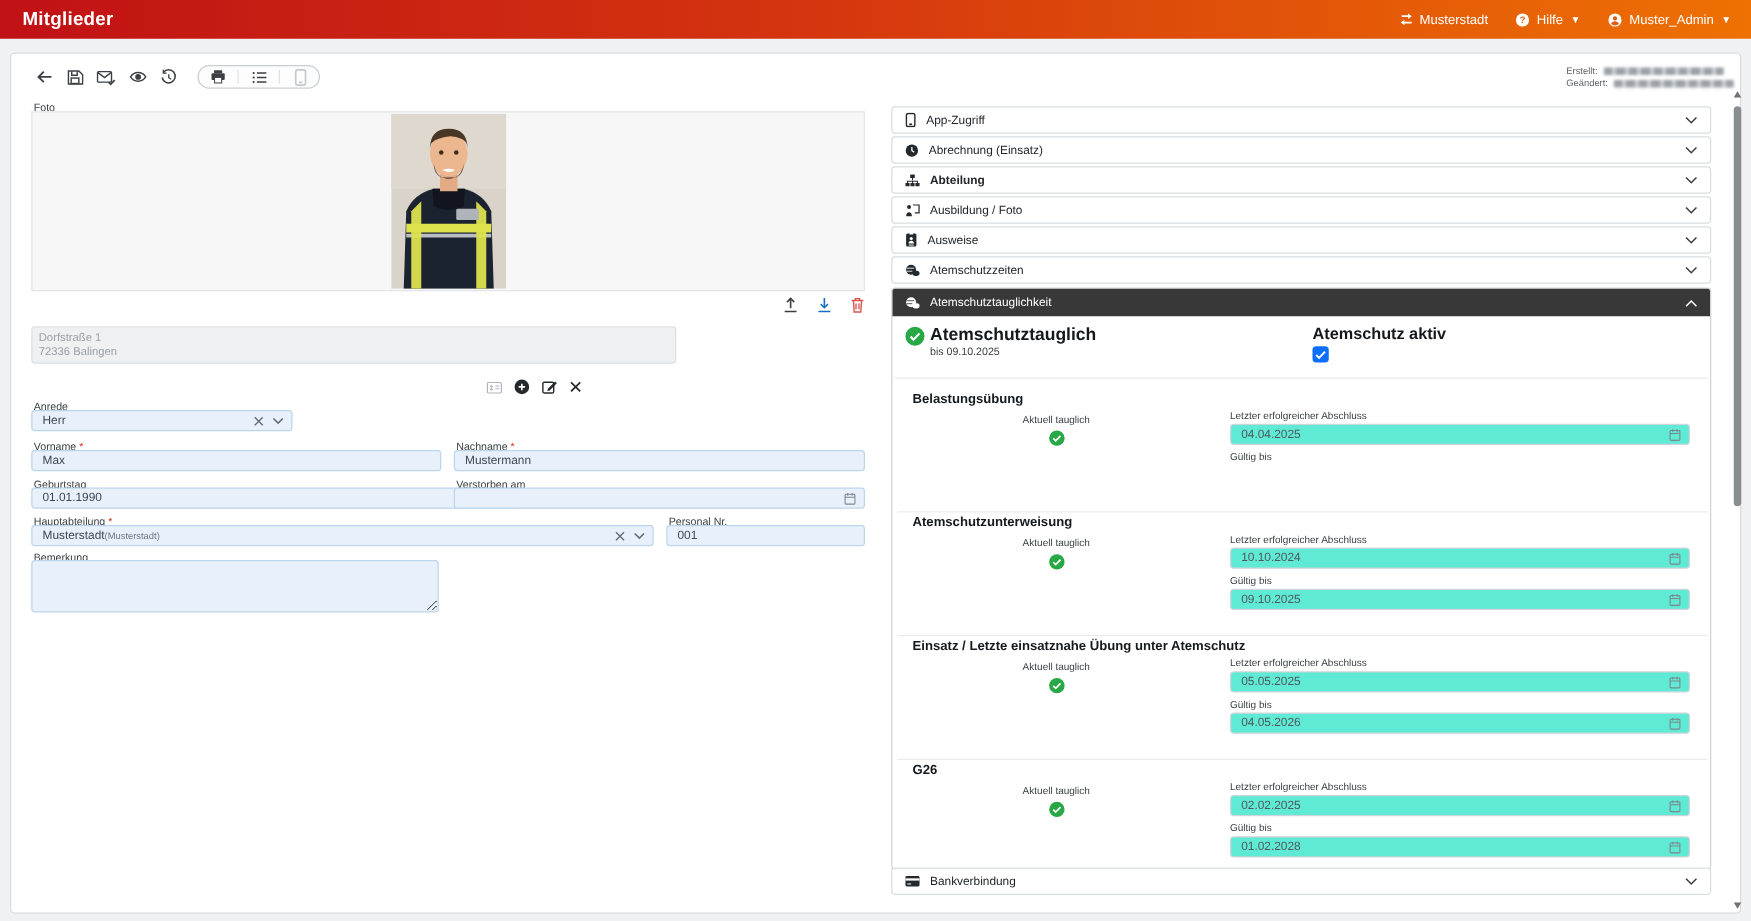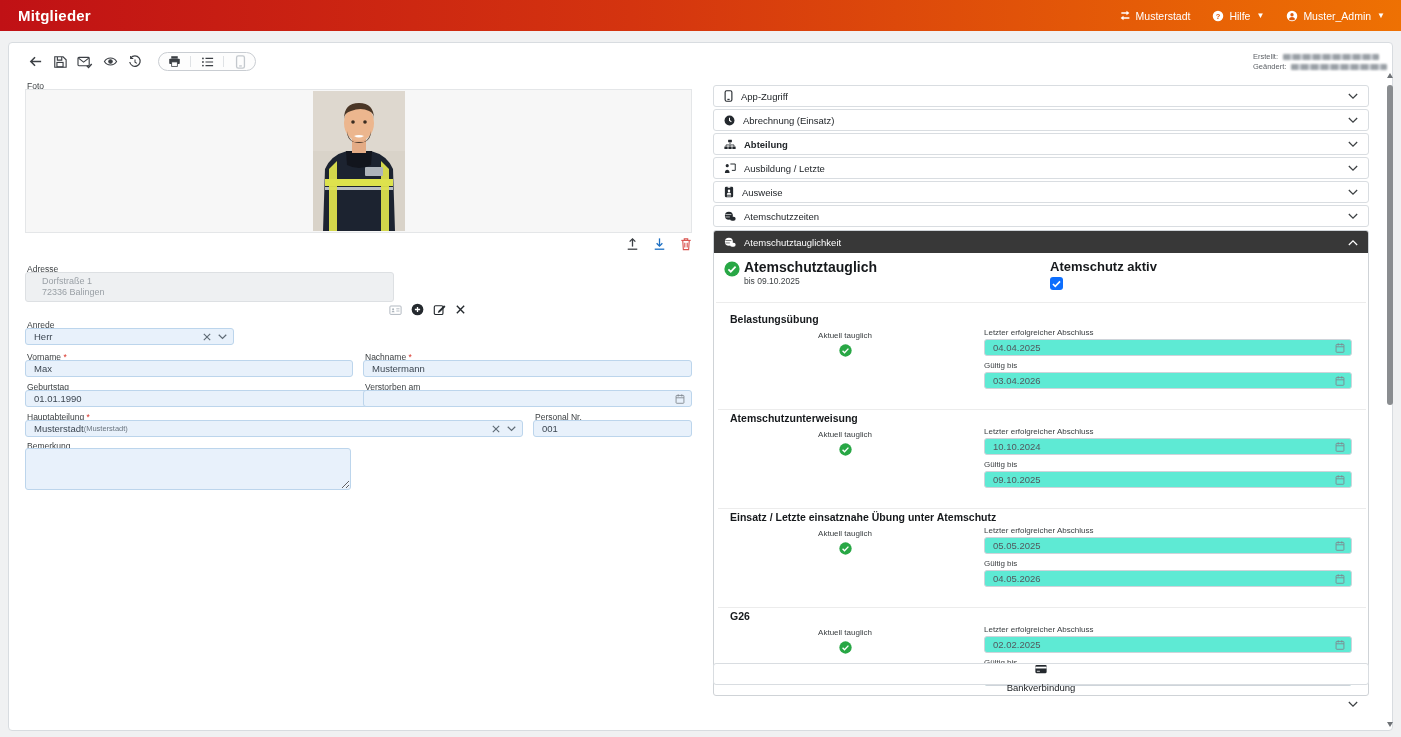--- a/index.html
+++ b/index.html
@@ -40,23 +40,23 @@
   .gray { background:#5eead4; border:1px solid #ced4da; color:#52585e; }
   input.inp { outline:none; }
   .dateic { position:absolute; right:6px; top:50%; transform:translateY(-50%); color:#8a9096; }
   .abs { position:absolute; }
 
   
   .photo-box { position:absolute; left:16px; top:46px; width:667px; height:144px;
     background:#f7f7f7; border:1px solid #e4e6e8; display:flex; align-items:center; justify-content:center; }
   .photo-actions { position:absolute; left:16px; top:194px; width:667px; display:flex;
     justify-content:flex-end; gap:14px; align-items:center; }
-  .addr-box { position:absolute; left:16px; top:229px; width:369px; height:30px;
+  .addr-box { position:absolute; left:16px; top:218px; width:516px; height:30px;
     background:#eef0f2; border:1px solid #dde0e3; border-radius:3px;
-    font-size:9px; color:#9aa0a6; padding:3px 16px; line-height:11px; }
+    font-size:9px; color:#9aa0a6; padding:3px 5px; line-height:11px; }
   .addr-icons { position:absolute; left:16px; top:260px; width:441px; display:flex;
     justify-content:flex-end; gap:9px; align-items:center; }
 
   .textarea { position:absolute; left:16px; top:405px; width:326px; height:42px;
     background:#e8f1fb; border:1px solid #bcd5ec; border-radius:3px; resize:both;
     font-family:"Liberation Sans",sans-serif; font-size:9.5px; padding:3px 6px; outline:none; }
 
   
   .rpanel { position:absolute; left:704px; top:42px; width:656px; height:645px; }
   .acc { position:absolute; left:0; width:656px; height:22px; background:#fff;
@@ -411,21 +411,21 @@
       </div>
 
       <div class="acc" style="top:72px;">
         <span>
             <svg width="12" height="11" viewBox="0 0 16 14" fill="#24292e">
               <circle cx="4.3" cy="3.2" r="2.1"></circle>
               <path d="M1.2 13c0-2.7 1.4-4.3 3.1-4.3s3.1 1.6 3.1 4.3z"></path>
               <path d="M8.5 1h6.5v8.5h-4.5" fill="none" stroke="#24292e" stroke-width="1.3"></path>
             </svg>
           </span>
-        <span>Ausbildung / Letzte</span>
+        <span>Ausbildung / Foto</span>
         <span class="chev">
             <svg width="10" height="7" viewBox="0 0 12 8" fill="none" stroke="#3c4043" stroke-width="1.5">
               <path d="M1 1l5 5 5-5"></path>
             </svg>
           </span>
       </div>
 
       <div class="acc" style="top:96px;">
         <span>
             <svg width="10" height="12" viewBox="0 0 13 16">
@@ -510,29 +510,20 @@
               <div class="inp gray">
                 <span>04.04.2025</span>
                 <span class="dateic">
                     <svg width="10" height="11" viewBox="0 0 14 15" fill="none" stroke="#7e858c" stroke-width="1.2">
                       <rect x="1.5" y="2.5" width="11" height="11" rx="1"></rect>
                       <path d="M1.5 5.8h11M4.5 1v3M9.5 1v3"></path>
                     </svg>
                   </span>
               </div>
               <div class="lbl">Gültig bis</div>
-              <div class="inp gray">
-                <span>03.04.2026</span>
-                <span class="dateic">
-                    <svg width="10" height="11" viewBox="0 0 14 15" fill="none" stroke="#7e858c" stroke-width="1.2">
-                      <rect x="1.5" y="2.5" width="11" height="11" rx="1"></rect>
-                      <path d="M1.5 5.8h11M4.5 1v3M9.5 1v3"></path>
-                    </svg>
-                  </span>
-              </div>
             </div>
           </div>
 
           <div class="grp sep" style="top:157px;">
             <div class="grp-name">Atemschutzunterweisung</div>
             <div class="grp-left">
               <div class="lbl">Aktuell tauglich</div>
               <svg width="13" height="13" viewBox="0 0 16 16" style="margin:4px auto 0;">
                   <circle cx="8" cy="8" r="7.6" fill="#28a745"></circle>
                   <path d="M4.4 8.3l2.4 2.4 4.8-5" fill="none" stroke="#fff" stroke-width="1.7"></path>
@@ -624,21 +615,21 @@
                       <path d="M1.5 5.8h11M4.5 1v3M9.5 1v3"></path>
                     </svg>
                   </span>
               </div>
             </div>
           </div>
 
         </div>
       </div>
 
-      <div class="acc" style="top:578px;flex-direction:column;">
+      <div class="acc" style="top:609px;">
         <span>
             <svg width="12" height="10" viewBox="0 0 16 13">
               <rect x="0.5" y="1" width="15" height="11" rx="1.5" fill="#24292e"></rect>
               <rect x="0.5" y="3.4" width="15" height="2.4" fill="#fff"></rect>
               <path d="M2.5 9.5h4" stroke="#fff" stroke-width="1.1"></path>
             </svg>
           </span>
         <span>Bankverbindung</span>
         <span class="chev">
             <svg width="10" height="7" viewBox="0 0 12 8" fill="none" stroke="#3c4043" stroke-width="1.5">

